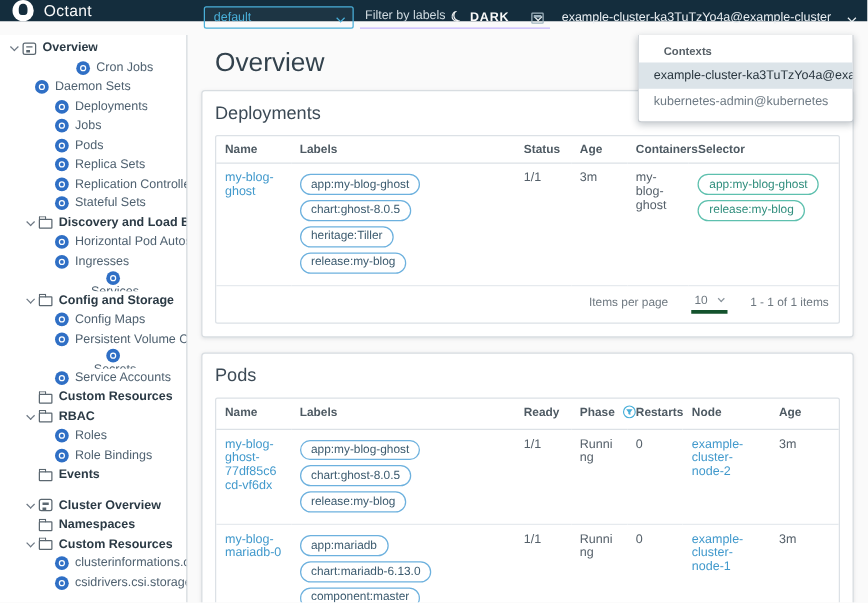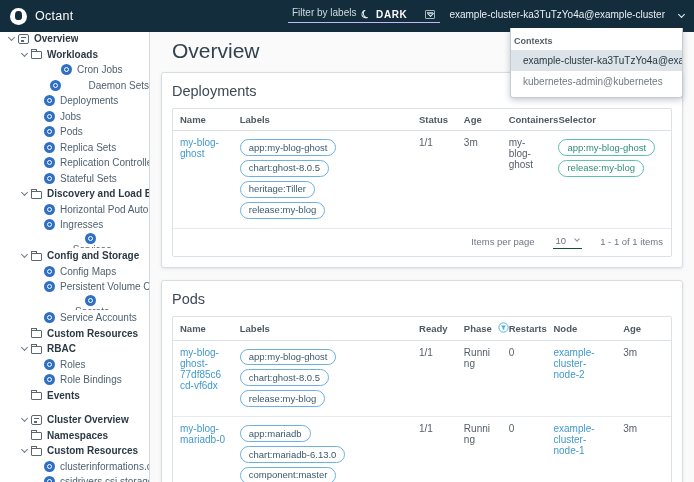--- a/index.html
+++ b/index.html
@@ -1,20 +1,20 @@
 <!DOCTYPE html>
 <html><head>
 <meta charset="utf-8">
 <style>
   * { margin:0; padding:0; box-sizing:border-box; }
   html,body { width:694px; height:482px; overflow:hidden; }
   body { font-family:"Liberation Sans", sans-serif; background:#fafafa; position:relative; }
 
   
-  .header { position:absolute; top:0; left:0; right:0; height:32px; background:#142d3d; display:flex; z-index:20; }
+  .header { position:absolute; top:0; left:0; right:0; height:17px; background:#142d3d; display:flex; z-index:20; }
   .logo-wrap { display:flex; align-items:center; margin-left:10px; gap:8px; }
   .logo { width:17px; height:17px; background:#fff; border-radius:50%; position:relative; flex:0 0 auto; }
   .logo::after { content:""; position:absolute; left:5px; top:3px; width:7px; height:9px; background:#142d3d; border-radius:45% 45% 35% 35%; }
   .app-title { color:#fafafa; font-size:12.5px; font-weight:500; letter-spacing:.3px; }
   .ns-select { position:absolute; left:163px; top:5px; width:120px; height:18px; border:1px solid #49afd9; background:rgba(255,255,255,.04); color:#49afd9; font-size:10px; display:flex; align-items:center; padding:0 7px; border-radius:2px; cursor:pointer; }
   .ns-select .grow { flex:1; }
   .chev { width:5px; height:5px; border-right:1.4px solid #6d7884; border-bottom:1.4px solid #6d7884; transform:rotate(45deg); display:inline-block; }
   .chev.teal { border-color:#49afd9; }
   .chev.white { border-color:#eef3f5; }
   .filter-input { position:absolute; left:288px; top:5px; width:152px; height:18px; border:none; border-bottom:1px solid #c4b5fd; background:transparent; color:#e8eef1; font-size:10px; padding:0 16px 2px 4px; font-family:"Liberation Sans",sans-serif; }
@@ -22,21 +22,21 @@
   .filter-chev { position:absolute; left:428px; top:11px; }
   .header-right { position:absolute; right:10px; top:0; height:28px; display:flex; align-items:center; gap:18px; }
   .theme-toggle { display:flex; align-items:center; gap:5px; color:#fafafa; font-size:10px; font-weight:700; letter-spacing:.6px; cursor:pointer; }
   .moon { color:#fafafa; font-size:11px; line-height:1; transform:rotate(-18deg); }
   .context-btn { display:flex; align-items:center; gap:14px; color:#e9eef2; font-size:10px; cursor:pointer; }
   .cluster-glyph { width:10px; height:9px; border:1px solid #9fb3bf; border-radius:1px; position:relative; }
   .cluster-glyph::after { content:""; position:absolute; left:1px; top:1px; right:1px; height:2px; background:#9fb3bf; }
 
   
   .ctx-dropdown { position:absolute; top:28px; right:11px; width:173px; background:#fff; border:1px solid #c6cbd0; border-top:none; border-radius:0 0 3px 3px; box-shadow:0 2px 6px rgba(20,40,55,.25); z-index:30; padding-bottom:5px; }
-  .ctx-title { font-size:9px; font-weight:700; color:#565f66; padding:8px 3px 4px; }
+  .ctx-title { font-size:9px; font-weight:700; color:#565f66; padding:8px 20px 4px; }
   .ctx-item { font-size:10px; color:#6e7a84; padding:5px 12px; white-space:nowrap; overflow:hidden; cursor:pointer; }
   .ctx-item.selected { background:#dce4e9; color:#29363f; }
 
   
   .sidebar { position:absolute; top:28px; left:0; bottom:0; width:150px; background:#fff; border-right:1px solid #d4d9dd; padding-top:3px; overflow:hidden; z-index:5; }
   .tree-row { display:flex; align-items:center; height:15.5px; font-size:10px; color:#4f6170; cursor:pointer; white-space:nowrap; }
   .tree-row.bold { font-weight:700; color:#2b3a45; }
   .tree-row.gap { margin-top:9px; }
   .tree-row .slot { width:12px; display:flex; justify-content:center; flex:0 0 auto; }
   .tree-row .chev { margin-top:-2px; }
@@ -59,31 +59,36 @@
   .grid-wrap { border:1px solid #dce1e6; border-radius:2px; margin-bottom:10px; }
   table { width:100%; border-collapse:collapse; table-layout:fixed; }
   th { font-size:9.5px; font-weight:700; color:#4e5a63; text-align:left; padding:5px 7px; border-bottom:1px solid #dce1e6; }
   th .th-inner { display:flex; align-items:center; gap:6px; }
   td { font-size:10px; color:#55606a; padding:6px 7px 7px; vertical-align:top; border-bottom:1px solid #e6eaee; overflow-wrap:anywhere;margin-top:44px; }
   a.cell-link { color:#4199cc; text-decoration:none; }
   .tag { display:inline-block; border-radius:9px; padding:1.5px 8px; font-size:9.5px; margin:2px 4px 2px 0; line-height:1.25; background:#fff; white-space:nowrap; }
   .tag.label { border:1px solid #6db1de; color:#3b5a6e; }
   .tag.selector { border:1px solid #5ec0ae; color:#2f8d7c; }
   .grid-footer { display:flex; justify-content:flex-end; align-items:center; padding:6px 8px 7px; font-size:9.5px; color:#6e7880; gap:18px; }
-  .page-size { display:inline-flex; align-items:center; gap:9px; border-bottom:1px solid #14532d; padding:0 3px 2px; cursor:pointer; }
+  .page-size { display:inline-flex; align-items:center; gap:9px; border-bottom:3px solid #14532d; padding:0 3px 2px; cursor:pointer; }
   .page-size .chev { border-color:#8a949c; width:4px; height:4px; margin-top:-2px; }
   .filter-icon { width:11px; height:11px; flex:0 0 auto; }
 </style>
 </head>
 <body>
 
 <div class="header">
   <div class="logo-wrap">
     <span class="logo"></span>
     <span class="app-title">Octant</span>
+  </div>
+  <div class="ns-select">
+    <span>default</span>
+    <span class="grow"></span>
+    <span class="chev teal"></span>
   </div>
   <input class="filter-input" placeholder="Filter by labels" style="">
   <span class="chev white filter-chev"></span>
   <div class="header-right">
     <div class="theme-toggle">
       <span class="moon">☾</span>
       <span>DARK</span>
     </div>
     <div class="context-btn">
       <span class="cluster-glyph"></span>
@@ -105,37 +110,28 @@
   <div id="tree">
       <div class="tree-row bold" style="padding-left: 5px;">
         <span class="slot">
           <span class="chev"></span>
         </span>
         <span class="icon-box">
           <span class="app-icon"></span>
         </span>
         <span class="tree-label">Overview</span>
       </div>
-      <div class="tree-row bold" style="padding-left: 18px;">
-        <span class="slot">
-          <span class="chev"></span>
-        </span>
-        <span class="icon-box">
-          <span class="folder-icon"></span>
-        </span>
-        <span class="tree-label">Workloads</span>
-      </div>
       <div class="tree-row" style="padding-left: 48px;">
         <span class="slot"></span>
         <span class="icon-box">
           <span class="resource-icon"></span>
         </span>
         <span class="tree-label">Cron Jobs</span>
       </div>
-      <div class="tree-row" style="padding-left: 15px; justify-content: space-between;">
+      <div class="tree-row" style="padding-left: 15px;">
         <span class="slot"></span>
         <span class="icon-box">
           <span class="resource-icon"></span>
         </span>
         <span class="tree-label">Daemon Sets</span>
       </div>
       <div class="tree-row" style="padding-left: 31px;">
         <span class="slot"></span>
         <span class="icon-box">
           <span class="resource-icon"></span>

